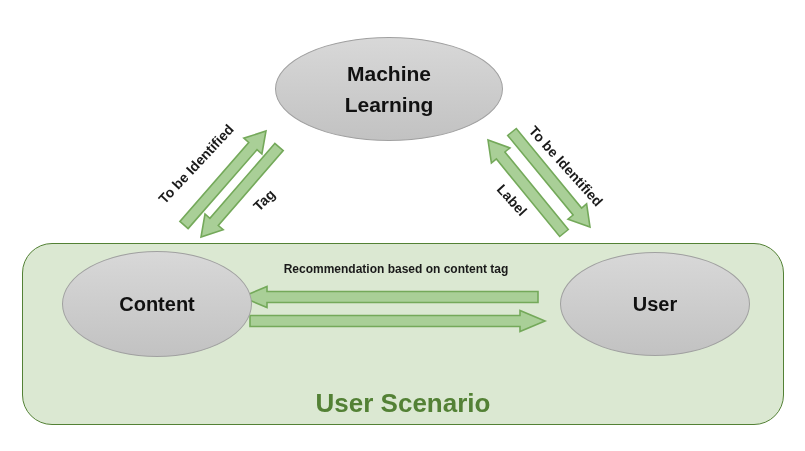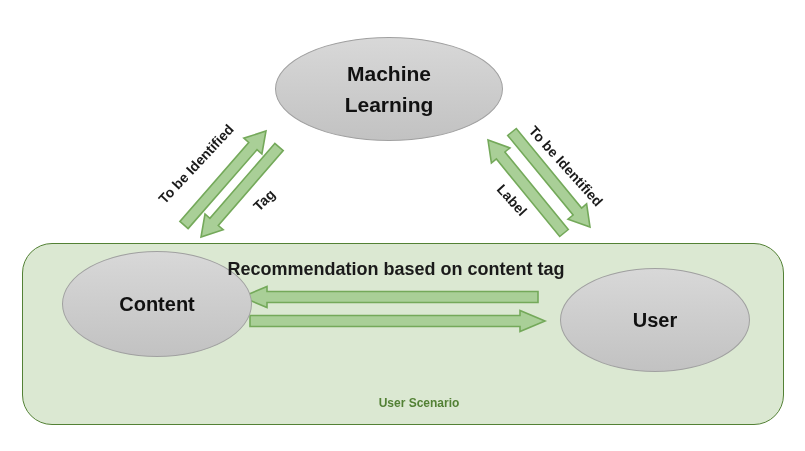--- a/index.html
+++ b/index.html
@@ -31,51 +31,51 @@
   }
   .scenario-box{
     position:absolute;
     left:22px;top:243px;width:762px;height:182px;
     background:var(--box-fill);
     border:1.6px solid var(--box-border);
     border-radius:30px;
   }
   .scenario-label{
     position:absolute;
-    left:419px;top:403px;
+    left:403px;top:403px;
     transform:translate(-50%,-50%);
-    font-size:12px;font-weight:bold;
+    font-size:26px;font-weight:bold;
     color:var(--scenario-text);
     white-space:nowrap;
   }
   .node{
     position:absolute;
     border-radius:50%;
     background:linear-gradient(to bottom,var(--node-fill-top),var(--node-fill-bottom));
     border:1.5px solid var(--node-border);
     display:flex;align-items:center;justify-content:center;
     text-align:center;
     font-weight:bold;color:#111;
   }
   .node-ml{left:275px;top:37px;width:228px;height:104px;font-size:21px;line-height:1.5;}
   .node-ml .node-text{width:130px;}
   .node-content{left:62px;top:251px;width:190px;height:106px;font-size:20px;}
-  .node-user{left:560px;top:268px;width:190px;height:104px;font-size:20px;}
+  .node-user{left:560px;top:252px;width:190px;height:104px;font-size:20px;}
   .edge-label{
     position:absolute;
     font-weight:bold;
     color:var(--label-text);
     white-space:nowrap;
   }
   .diag{font-size:14px;}
   .lbl-tbi-left {left:196px;top:164px;transform:translate(-50%,-50%) rotate(-47deg);}
   .lbl-tag      {left:264px;top:200px;transform:translate(-50%,-50%) rotate(-44deg);}
   .lbl-tbi-right{left:566px;top:166px;transform:translate(-50%,-50%) rotate(48deg);}
   .lbl-label    {left:512px;top:200px;transform:translate(-50%,-50%) rotate(48deg);}
-  .lbl-rec-top  {left:396px;top:269px;transform:translate(-50%,-50%);font-size:18px;}
+  .lbl-rec-top  {left:396px;top:269px;transform:translate(-50%,-50%);font-size:12px;}
   .lbl-rec-bot  {left:398px;top:344px;transform:translate(-50%,-50%);font-size:13.5px;}
 </style>
 </head>
 <body>
 
 <div id="stage">
 
   <div class="scenario-box"></div>
 
   <svg id="arrow-layer" viewBox="0 0 805 451" xmlns="http://www.w3.org/2000/svg">

